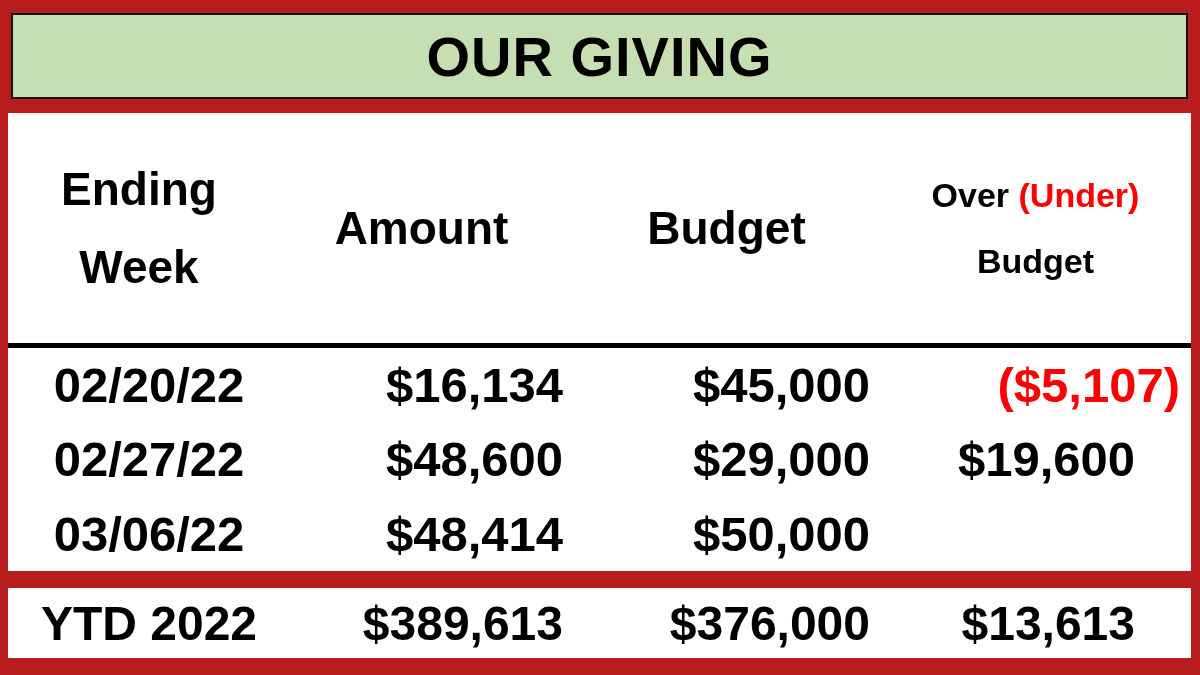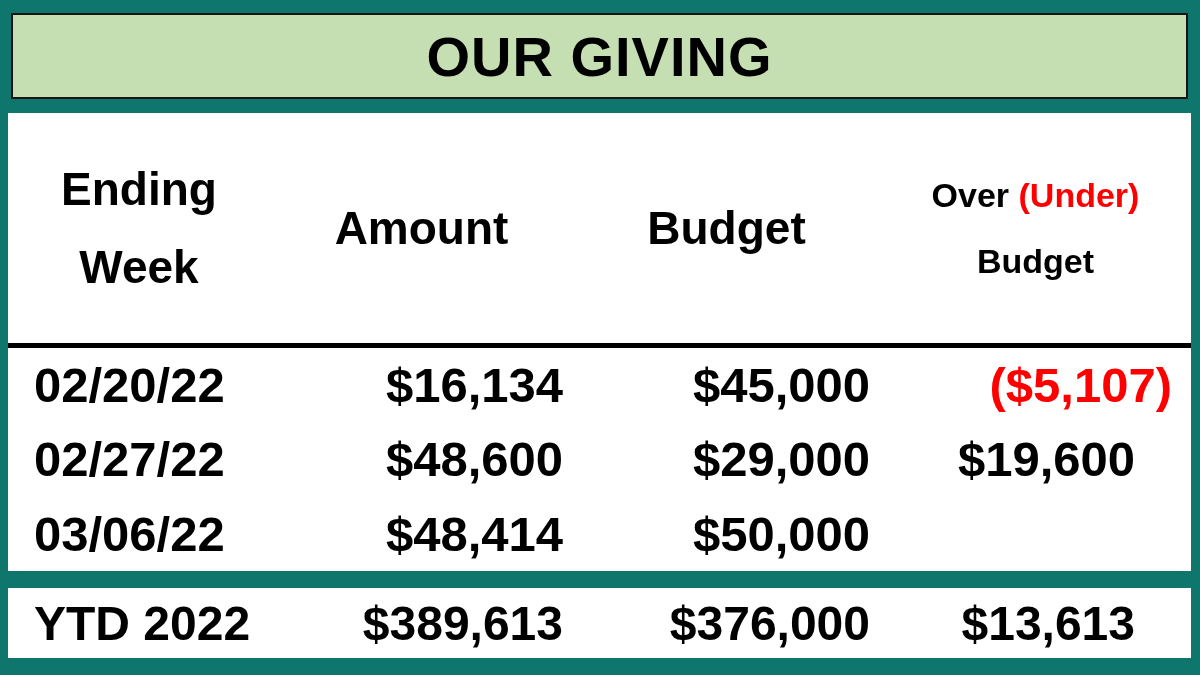--- a/index.html
+++ b/index.html
@@ -4,21 +4,21 @@
 <style>
   html, body {
     margin: 0;
     padding: 0;
     background: #000000;
   }
   .canvas {
     position: relative;
     width: 1200px;
     height: 675px;
-    background: #0f766e;
+    background: #b91c1c;
     font-family: "Liberation Sans", "DejaVu Sans", sans-serif;
     font-weight: bold;
     color: #000000;
     overflow: hidden;
   }
 
   
   .title-box {
     position: absolute;
     left: 11px;
@@ -82,24 +82,24 @@
   .rows-area {
     flex: 1;
     display: grid;
     grid-template-rows: repeat(3, 1fr);
   }
   .data-row { align-items: center; }
   .cell {
     font-size: 49px;
     white-space: nowrap;
   }
-  .cell.date   { text-align: left;  padding-left: 20px; margin-left: 6px; }
+  .cell.date   { text-align: center;  padding-left: 20px; }
   .cell.num    { text-align: right; padding-right: 10px; }
   .cell.over   { text-align: right; padding-right: 56px; }
-  .cell.over.neg { padding-right: 19px; color: #fe0000; }
+  .cell.over.neg { padding-right: 11px; color: #fe0000; }
 
   
   .ytd-box {
     position: absolute;
     left: 8px;
     top: 588px;
     width: 1183px;
     height: 70px;
     background: #ffffff;
     align-items: center;

